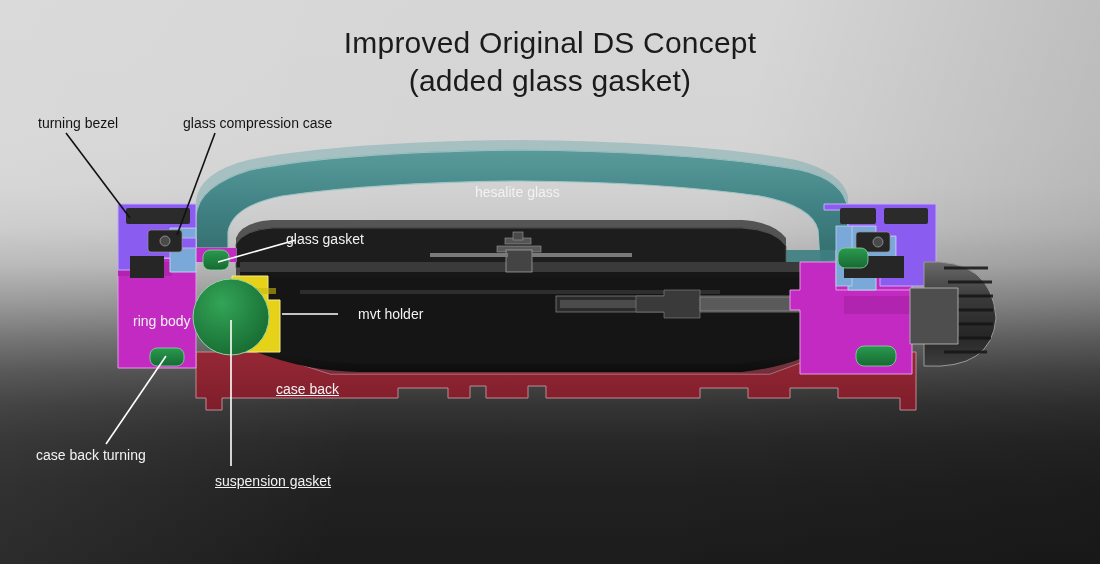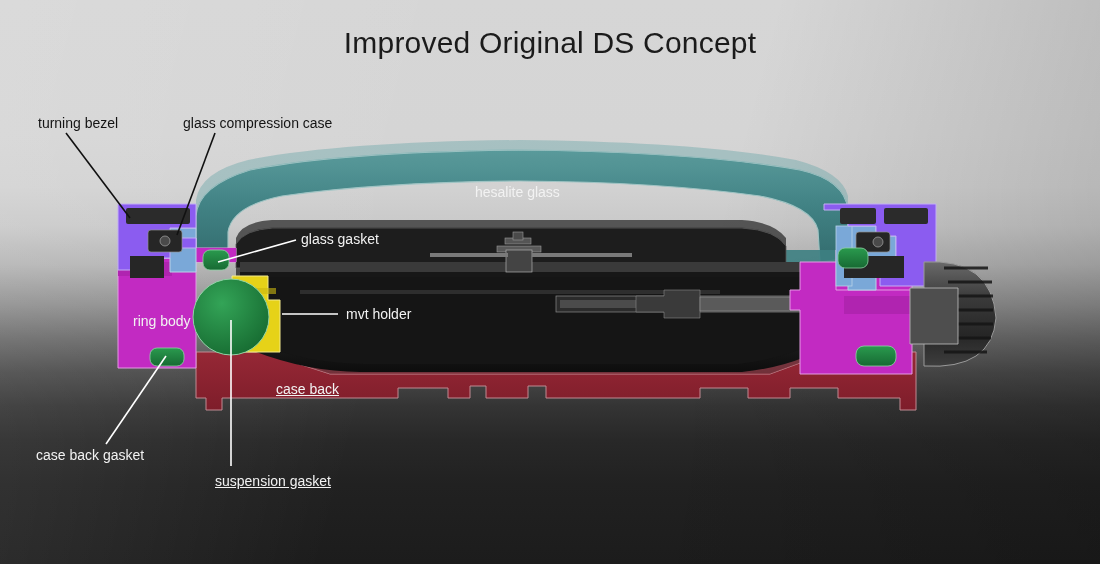--- a/index.html
+++ b/index.html
@@ -34,20 +34,21 @@
   .lbl.dark{color:#141414;}
   .lbl.light{color:#f2f2f2;}
 </style>
 </head>
 <body>
 
 <div id="stage">
 
   <div class="title">
     <span>Improved Original DS Concept</span>
+    <span>(added glass gasket)</span>
   </div>
 
   <svg class="art" viewBox="0 0 1100 564">
     <defs>
       <linearGradient id="gGlass" x1="0" y1="0" x2="0" y2="1">
         <stop offset="0" stop-color="#56999a"></stop>
         <stop offset=".5" stop-color="#3d8082"></stop>
         <stop offset="1" stop-color="#2f6a6c"></stop>
       </linearGradient>
       <linearGradient id="gDial" x1="0" y1="0" x2="0" y2="1">
@@ -202,25 +203,25 @@
       <line x1="231" y1="320" x2="231" y2="466" stroke="#ffffff" stroke-width="1.6"></line>
     </g>
   </svg>
 
   <div class="lbl dark" style="left:26px;top:116px;margin-left:12px;">turning bezel</div>
 
   <div class="lbl dark" style="left:183px;top:116px;">glass compression case</div>
 
   <div class="lbl light" style="left:475px;top:185px;">hesalite glass</div>
 
-  <div class="lbl light" style="left:301px;top:232px;">glass gasket</div>
+  <div class="lbl light" style="left:286px;top:232px;">glass gasket</div>
 
   <div class="lbl light" style="left:133px;top:314px;">ring body</div>
 
-  <div class="lbl light" style="left:346px;top:307px;">mvt holder</div>
+  <div class="lbl light" style="left:358px;top:307px;">mvt holder</div>
 
   <div class="lbl light" style="left:276px;top:382px;text-decoration:underline;">case back</div>
 
-  <div class="lbl light" style="left:36px;top:448px;">case back gasket</div>
+  <div class="lbl light" style="left:36px;top:448px;">case back turning</div>
 
   <div class="lbl light" style="left:215px;top:474px;text-decoration:underline;">suspension gasket</div>
 
 </div>
 
 </body></html>

